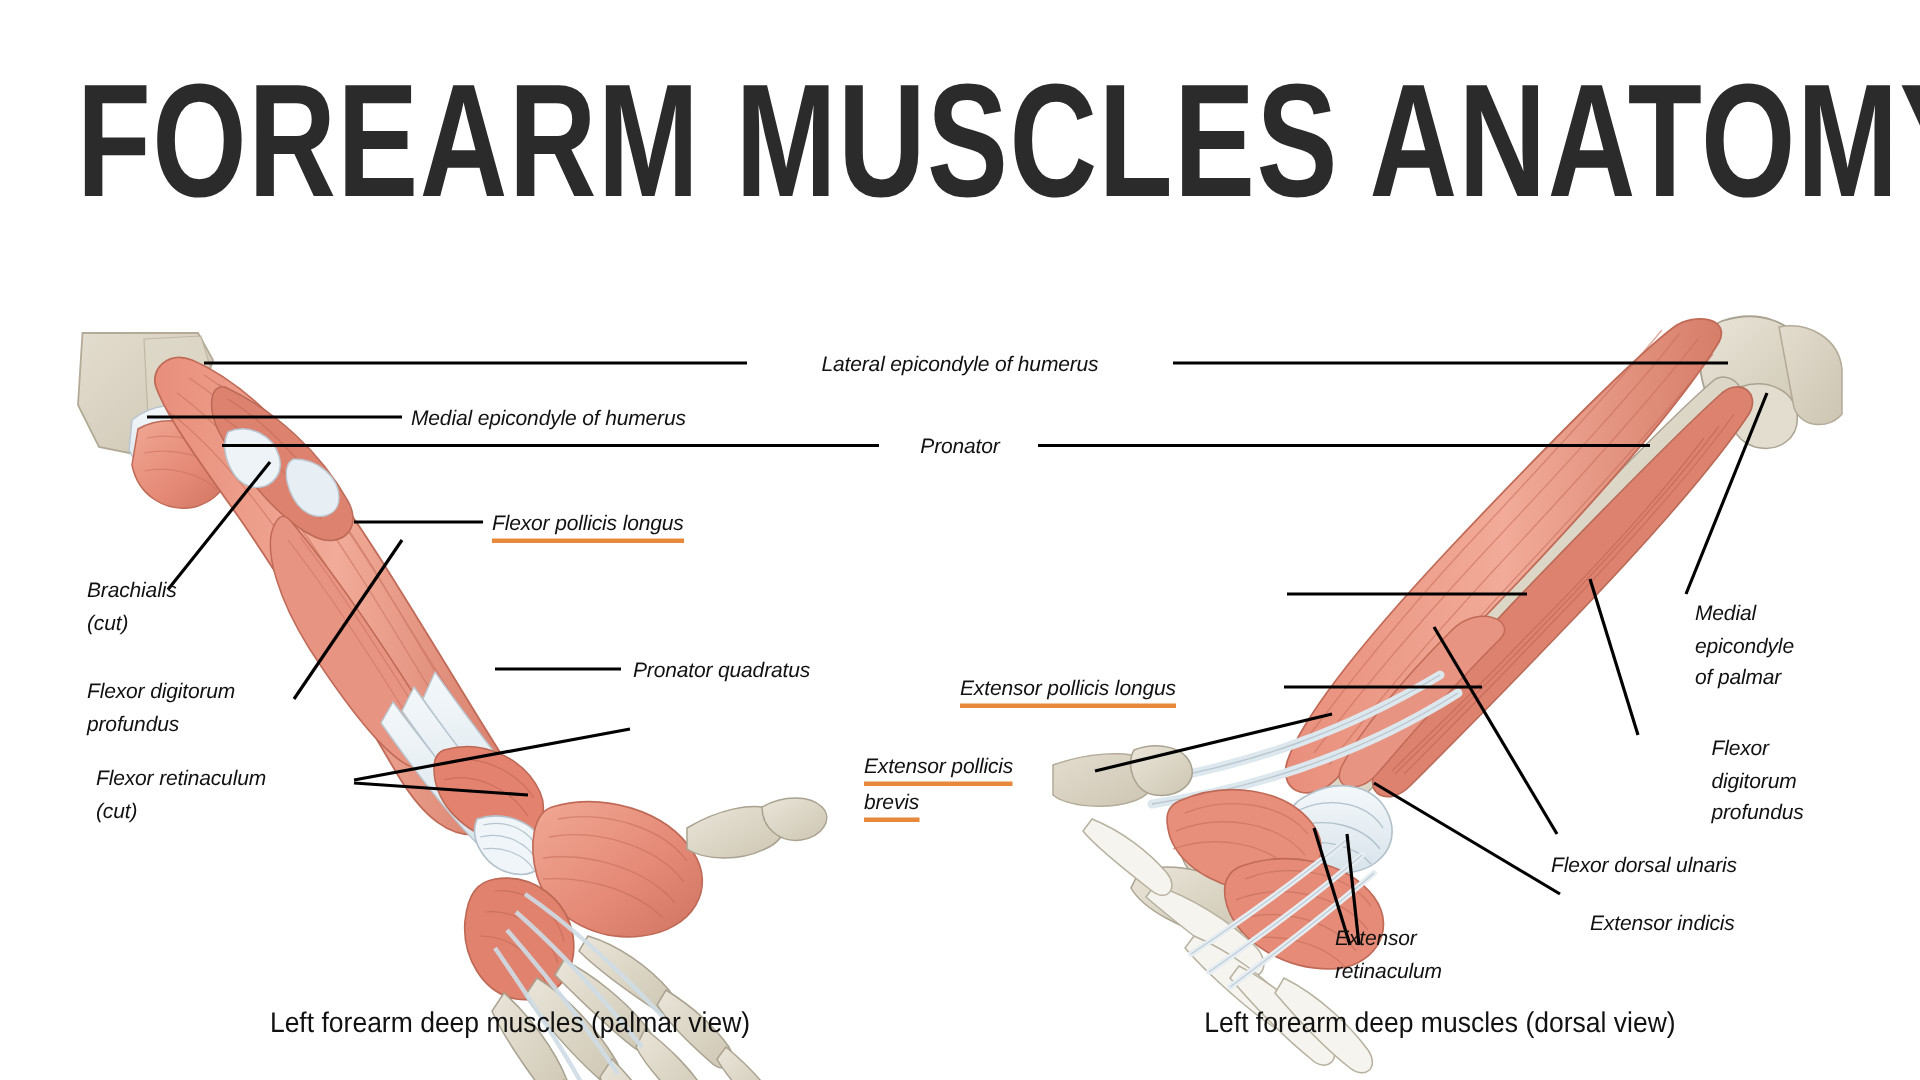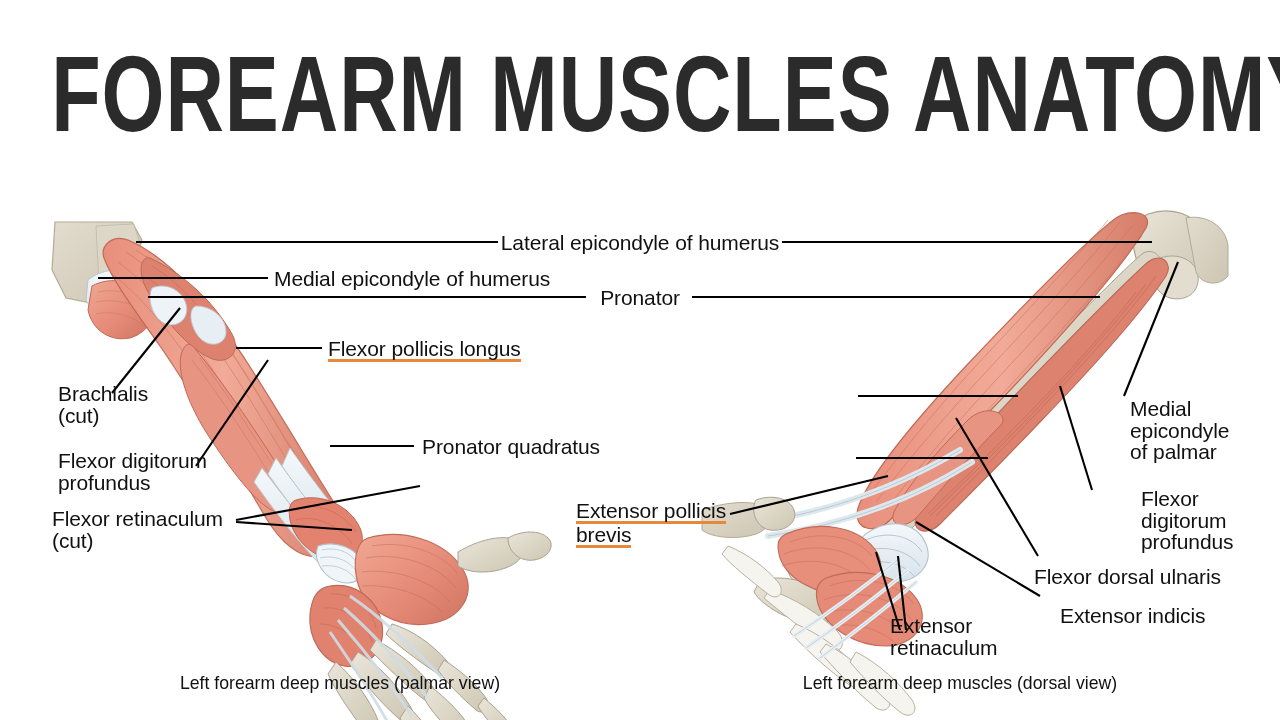--- a/index.html
+++ b/index.html
@@ -54,24 +54,25 @@
     top: 0;
     width: 1280px;
     height: 520px;
   }
 
   
   .lbl {
     position: absolute;
     color: #111111;
     font-family: "Liberation Sans", sans-serif;
-    font-size: 21px;
+    font-size: 14px;
     line-height: 21.5px;
     white-space: pre;
     letter-spacing: -0.1px;
+    font-style: italic;
   }
   .lbl.c  { text-align: center; }
 
   
   .hl span.u {
     display: inline-block;
     border-bottom: 3px solid #e8883a;
     padding-bottom: 1px;
     line-height: 19px;
   }
@@ -408,25 +409,26 @@
     <div class="lbl c" style="left:588px; top:87px; width:104px;">Pronator</div>
 
     <div class="lbl" style="left:274px; top:68px;">Medial epicondyle of humerus</div>
 
     <div class="lbl hl" style="left:328px; top:138px;"><span class="u">Flexor pollicis longus</span></div>
 
     <div class="lbl" style="left:58px; top:183px;"><span>Brachialis</span><br><span>(cut)</span></div>
 
     <div class="lbl" style="left:58px; top:250px;"><span>Flexor digitorum</span><br><span>profundus</span></div>
 
-    <div class="lbl" style="left:52px; top:308px;"><span>Flexor retinaculum</span><br><span>(cut)</span></div>
+    <div class="lbl" style="left:64px; top:308px;"><span>Flexor retinaculum</span><br><span>(cut)</span></div>
 
     <div class="lbl" style="left:422px; top:236px;">Pronator quadratus</div>
 
 
+    <div class="lbl hl" style="left:640px; top:248px;"><span class="u">Extensor pollicis longus</span></div>
 
     <div class="lbl hl" style="left:576px; top:300px;"><span class="u">Extensor pollicis</span><br><span class="u">brevis</span></div>
 
     <div class="lbl" style="left:890px; top:415px;"><span>Extensor</span><br><span>retinaculum</span></div>
 
     <div class="lbl" style="left:1130px; top:198px;"><span>Medial</span><br><span>epicondyle</span><br><span>of palmar</span></div>
 
     <div class="lbl" style="left:1141px; top:288px;"><span>Flexor</span><br><span>digitorum</span><br><span>profundus</span></div>
 
     <div class="lbl" style="left:1034px; top:366px;">Flexor dorsal ulnaris</div>

